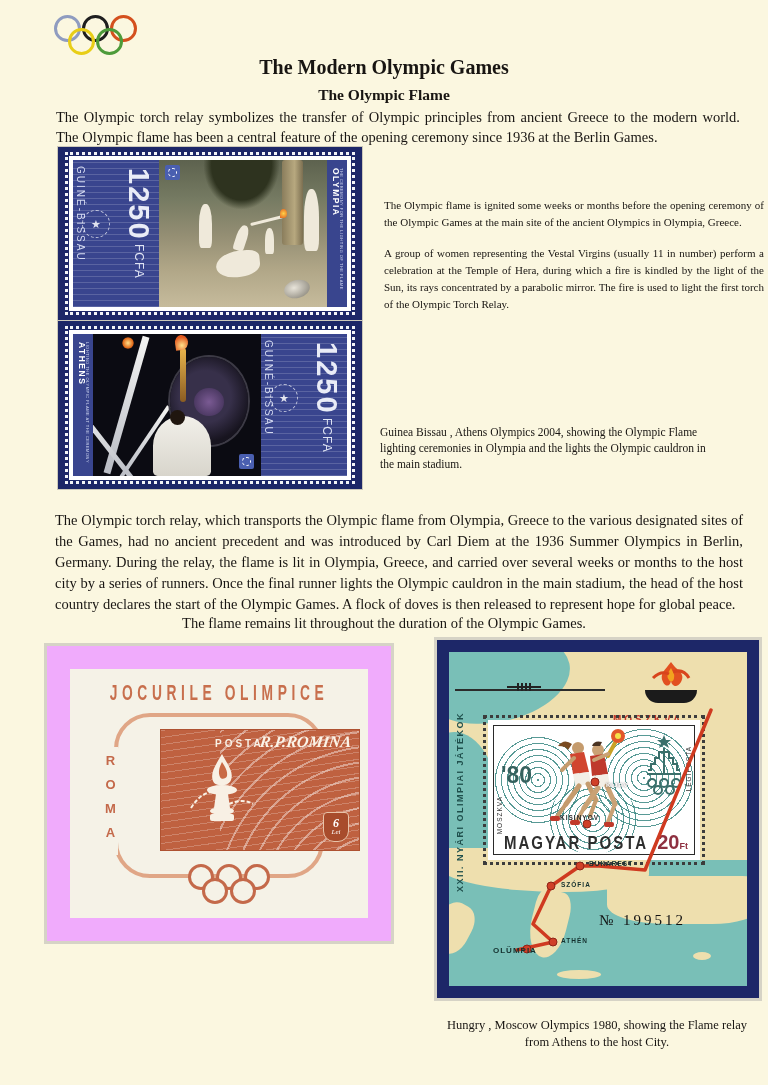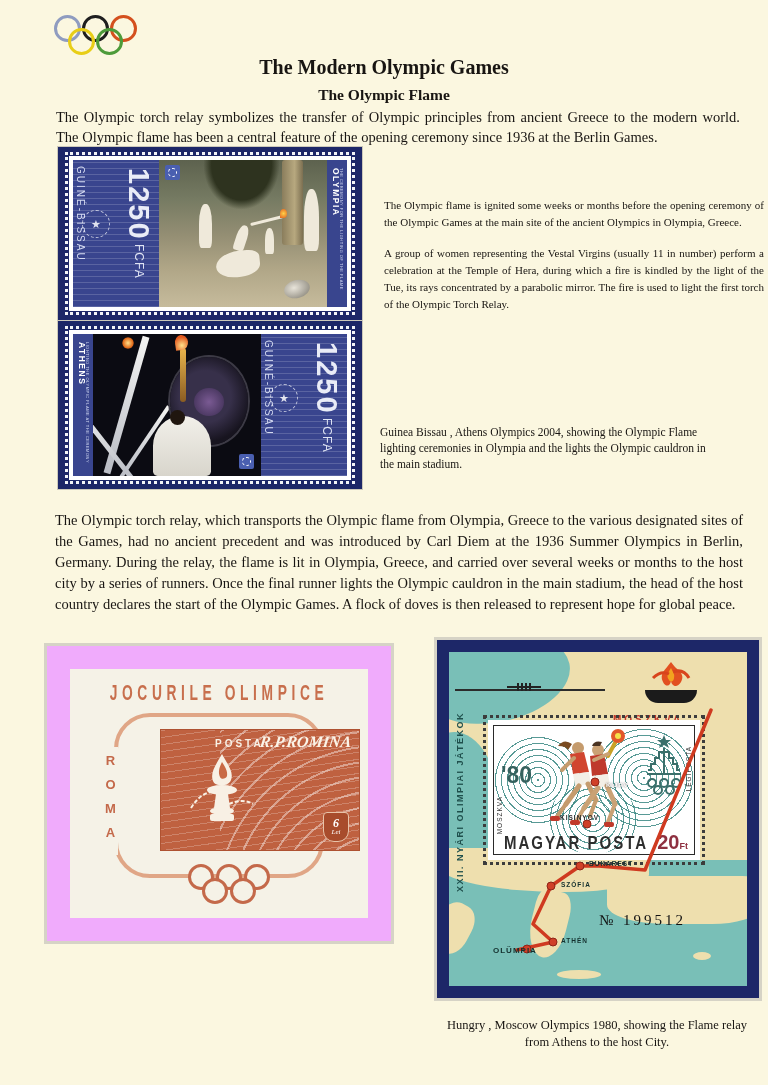--- a/index.html
+++ b/index.html
@@ -206,25 +206,26 @@
         <div class="gb-valuecol">
           <div class="gb-value">1250</div>
           <div class="gb-cur">FCFA</div>
         </div>
       </div>
     </div>
   </div>
 
   <div class="abs rightcol">
     <div class="p1">The Olympic flame is ignited some weeks or months before the opening ceremony of the Olympic Games at the main site of the ancient Olympics in Olympia, Greece.</div>
-    <div class="p2">A group of women representing the Vestal Virgins (usually 11 in number) perform a celebration at the Temple of Hera, during which a fire is kindled by the light of the Tue, its rays concentrated by a parabolic mirror. The fire is used to light the first torch of the Olympic Torch Relay.</div>
+    <div class="p2">A group of women representing the Vestal Virgins (usually 11 in number) perform a celebration at the Temple of Hera, during which a fire is kindled by the light of the Sun, its rays concentrated by a parabolic mirror. The fire is used to light the first torch of the Olympic Torch Relay.</div>
   </div>
   <div class="abs gb-caption">Guinea Bissau , Athens Olympics 2004, showing the Olympic Flame lighting ceremonies in Olympia and the lights the Olympic cauldron in the main stadium.</div>
 
   <div class="abs midpara">The Olympic torch relay, which transports the Olympic flame from Olympia, Greece to the various designated sites of the Games, had no ancient precedent and was introduced by Carl Diem at the 1936 Summer Olympics in Berlin, Germany. During the relay, the flame is lit in Olympia, Greece, and carried over several weeks or months to the host city by a series of runners. Once the final runner lights the Olympic cauldron in the main stadium, the head of the host country declares the start of the Olympic Games. A flock of doves is then released to represent hope for global peace.</div>
+  <div class="abs flameline">The flame remains lit throughout the duration of the Olympic Games.</div>
 
   <div class="abs ro-mount">
     <div class="ro-sheet">
       <div class="ro-header">JOCURILE OLIMPICE</div>
       <div class="ro-frame"></div>
       <div class="ro-roma">ROMA</div>
       <div class="ro-year">1960</div>
       <div class="ro-stamp">
         <div class="ro-track"></div>
         <div class="ro-posta">POSTA</div>

